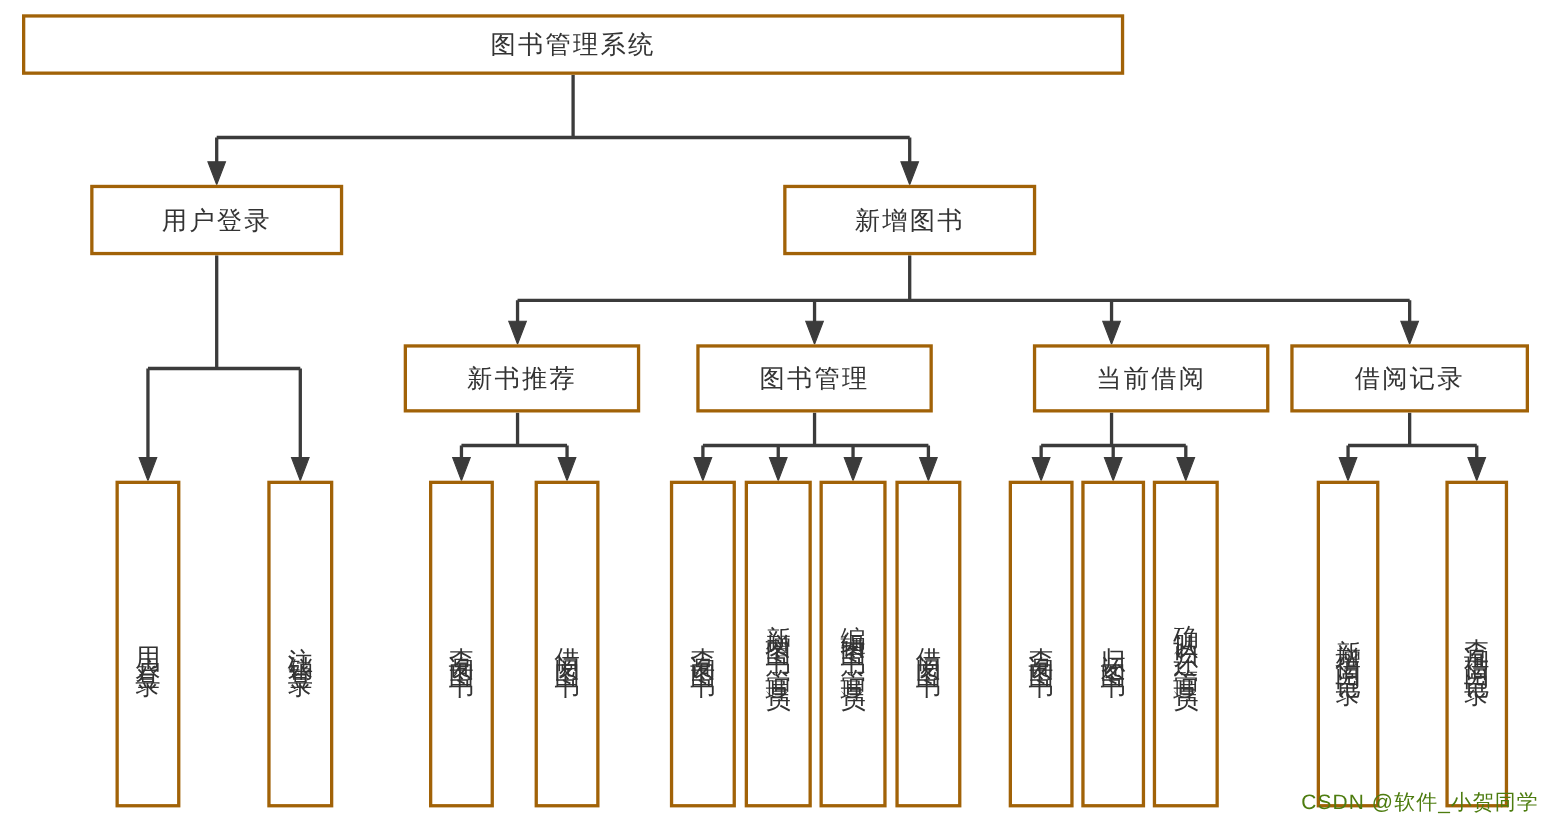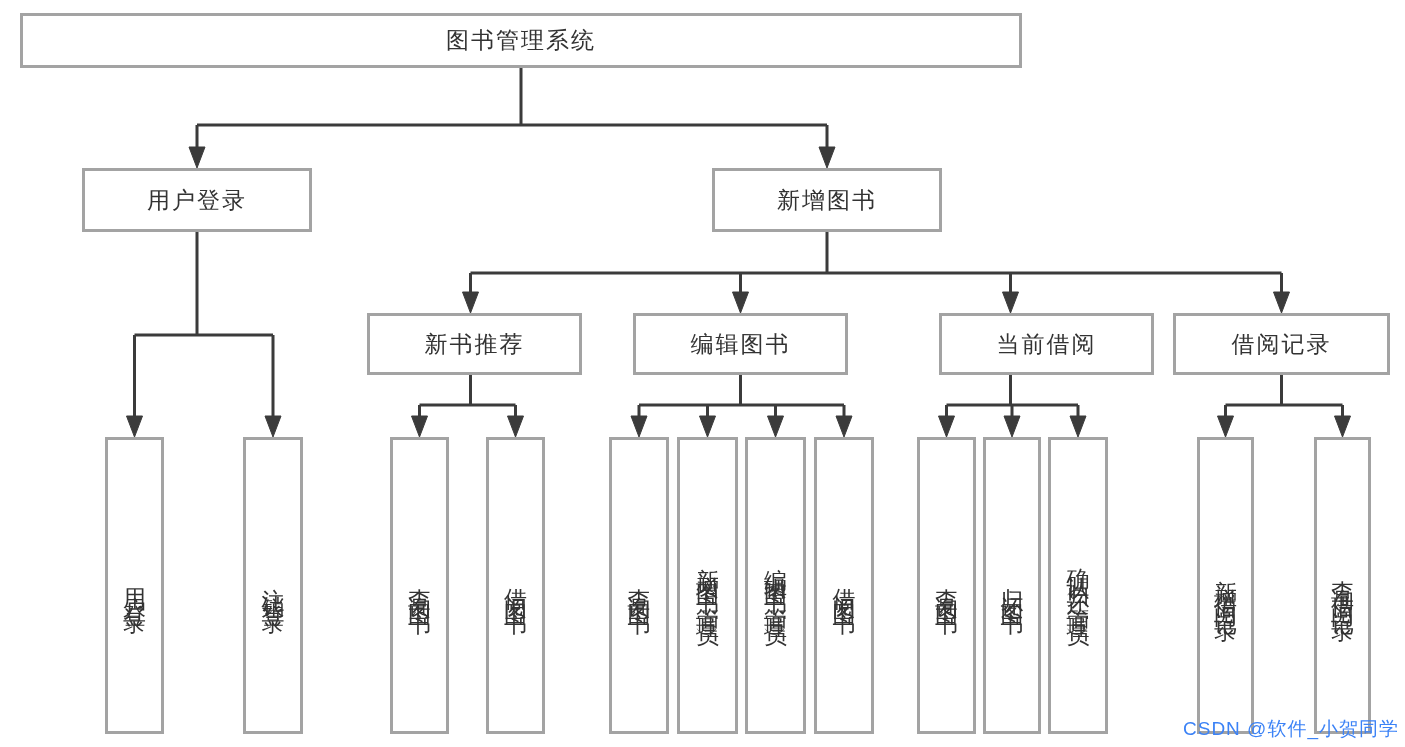--- a/index.html
+++ b/index.html
@@ -5,32 +5,32 @@
   html,body { margin:0; padding:0; background:#fff; }
   .stage {
     position:relative; width:1405px; height:747px; background:#ffffff;
     font-family:"Liberation Sans", sans-serif; overflow:hidden;
   }
   .wires { position:absolute; left:0; top:0; width:1405px; height:747px; }
   .wires path { stroke:#3b3b3b; stroke-width:3; fill:none; }
   .wires polygon { fill:#3b3b3b; stroke:#3b3b3b; stroke-width:1; }
   .box {
     position:absolute; box-sizing:border-box; background:#ffffff;
-    border:3px solid #a3a3a3; color:#333333;
+    border:3px solid #a16207; color:#333333;
     display:flex; align-items:center; justify-content:center;
     text-align:center; line-height:1;
   }
   .h { font-size:23px; letter-spacing:2px; white-space:nowrap; }
   .v {
     writing-mode:vertical-rl; text-orientation:mixed;
     font-size:23px; letter-spacing:8px;
   }
   .watermark {
     position:absolute; left:1183px; top:716px;
-    font-size:19px; color:#3b82f6; letter-spacing:1px; white-space:nowrap;
+    font-size:19px; color:#4d7c0f; letter-spacing:1px; white-space:nowrap;
   }
 </style>
 </head>
 <body>
 
 <div class="stage">
 
   <svg class="wires" viewBox="0 0 1405 747" xmlns="http://www.w3.org/2000/svg">
 
     <path d="M521 68 V125 M197 125 H827 M197 125 V150 M827 125 V150"></path>
@@ -67,21 +67,21 @@
     <polygon points="1217.5,416 1233.5,416 1225.5,437"></polygon>
     <polygon points="1334.5,416 1350.5,416 1342.5,437"></polygon>
   </svg>
 
   <div class="box h" style="left:20px;top:13px;width:1002px;height:55px">图书管理系统</div>
 
   <div class="box h" style="left:82px;top:168px;width:230px;height:64px">用户登录</div>
   <div class="box h" style="left:712px;top:168px;width:230px;height:64px">新增图书</div>
 
   <div class="box h" style="left:367px;top:313px;width:215px;height:62px">新书推荐</div>
-  <div class="box h" style="left:633px;top:313px;width:215px;height:62px">编辑图书</div>
+  <div class="box h" style="left:633px;top:313px;width:215px;height:62px">图书管理</div>
   <div class="box h" style="left:939px;top:313px;width:215px;height:62px">当前借阅</div>
   <div class="box h" style="left:1173px;top:313px;width:217px;height:62px">借阅记录</div>
 
   <div class="box v" style="left:105px;top:437px;width:59px;height:297px">用户登录</div>
   <div class="box v" style="left:243px;top:437px;width:60px;height:297px">注销登录</div>
 
   <div class="box v" style="left:390px;top:437px;width:59px;height:297px">查询图书</div>
   <div class="box v" style="left:486px;top:437px;width:59px;height:297px">借阅图书</div>
 
   <div class="box v" style="left:609px;top:437px;width:60px;height:297px">查询图书</div>

